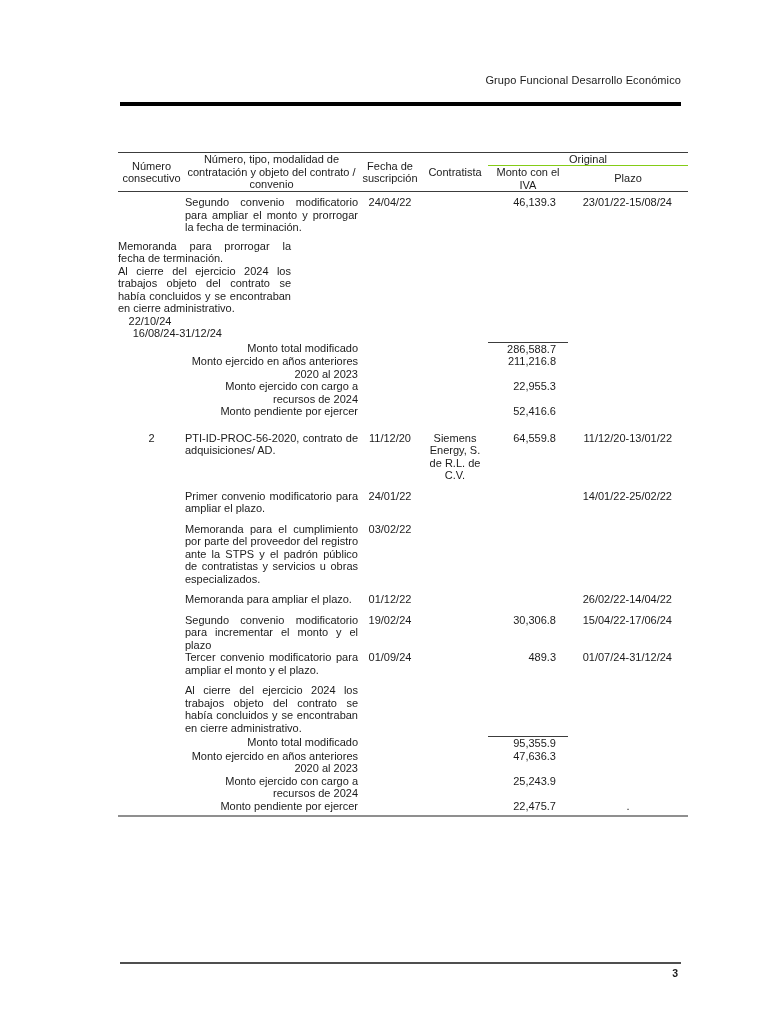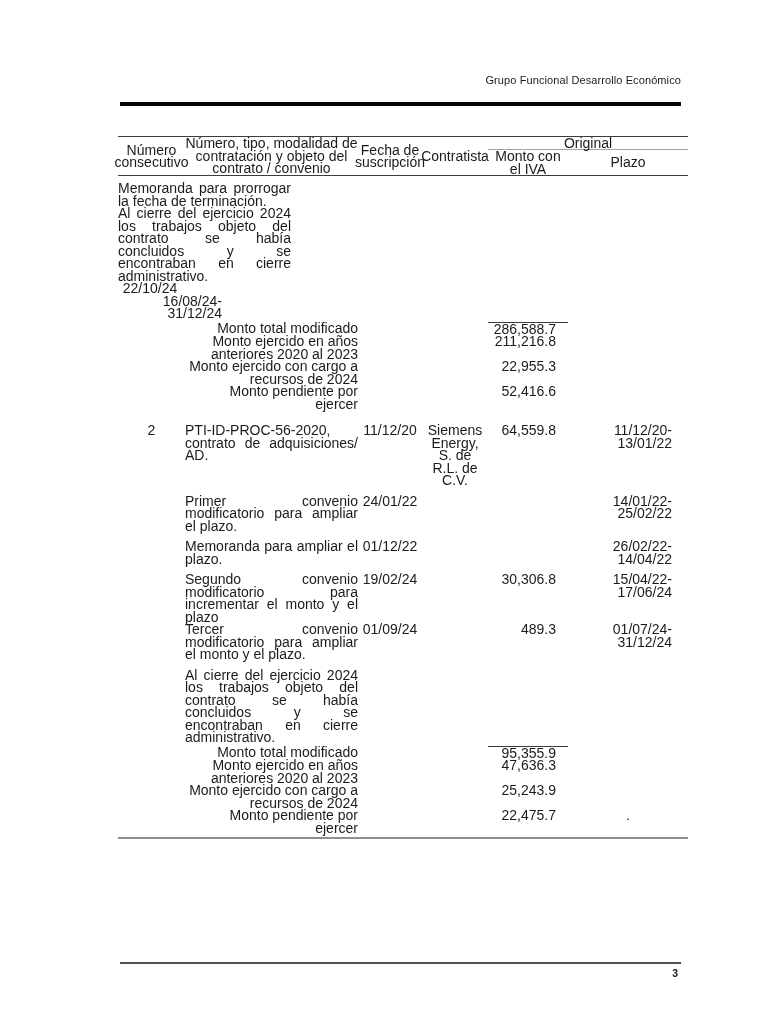--- a/index.html
+++ b/index.html
@@ -9,22 +9,22 @@
     -webkit-font-smoothing:antialiased;
   }
   .page-header-title{
     position:absolute;top:74px;left:120px;width:561px;
     text-align:right;font-size:11px;letter-spacing:.1px;
   }
   .rule-thick{
     position:absolute;top:102px;left:120px;width:561px;height:4px;background:#000;
   }
   .doc-table{
-    position:absolute;top:136px;left:118px;width:570px;
-    font-size:14px;line-height:12.5px;
+    position:absolute;top:152px;left:118px;width:570px;
+    font-size:11px;line-height:12.5px;
   }
   
   .thead{
     display:flex;height:40px;
     border-top:1px solid #3c3c3c;border-bottom:1px solid #3c3c3c;
     box-sizing:border-box;
   }
   .hc{display:flex;align-items:center;justify-content:center;text-align:center;flex-shrink:0;}
   .hc.hnum{width:67px;}
   .hc.hdesc{width:173px;}
@@ -79,20 +79,30 @@
     <div class="hc hcontr">Contratista</div>
     <div class="hgroup">
       <div class="orig">Original</div>
       <div class="sub">
         <div class="hmonto">Monto con el IVA</div>
         <div class="hplazo">Plazo</div>
       </div>
     </div>
   </div>
 
+  <div class="entry mt4">
+    <div class="c num"></div>
+    <div class="c desc">
+        <div>Segundo convenio modificatorio para ampliar el monto y prorrogar la fecha de terminación.</div>
+      </div>
+    <div class="c fecha">24/04/22</div>
+    <div class="c contr"></div>
+    <div class="c monto">46,139.3</div>
+    <div class="c plazo">23/01/22-15/08/24</div>
+  </div>
 
   <div class="entry mt6">
     <div class="c num"></div>
     <div class="c desc">
       <div>Memoranda para prorrogar la fecha de terminación.</div>
       <div>Al cierre del ejercicio 2024 los trabajos objeto del contrato se había concluidos y se encontraban en cierre administrativo.</div>
     </div>
     <div class="c fecha">22/10/24</div>
     <div class="c contr"></div>
     <div class="c monto"></div>
@@ -147,20 +157,30 @@
     <div class="c num"></div>
     <div class="c desc">
         <div>Primer convenio modificatorio para ampliar el plazo.</div>
       </div>
     <div class="c fecha">24/01/22</div>
     <div class="c contr"></div>
     <div class="c monto"></div>
     <div class="c plazo">14/01/22-25/02/22</div>
   </div>
 
+  <div class="entry mt8">
+    <div class="c num"></div>
+    <div class="c desc">
+        <div>Memoranda para el cumplimiento por parte del proveedor del registro ante la STPS y el padrón público de contratistas y servicios u obras especializados.</div>
+      </div>
+    <div class="c fecha">03/02/22</div>
+    <div class="c contr"></div>
+    <div class="c monto"></div>
+    <div class="c plazo"></div>
+  </div>
 
   <div class="entry mt8">
     <div class="c num"></div>
     <div class="c desc">
         <div>Memoranda para ampliar el plazo.</div>
       </div>
     <div class="c fecha">01/12/22</div>
     <div class="c contr"></div>
     <div class="c monto"></div>
     <div class="c plazo">26/02/22-14/04/22</div>

